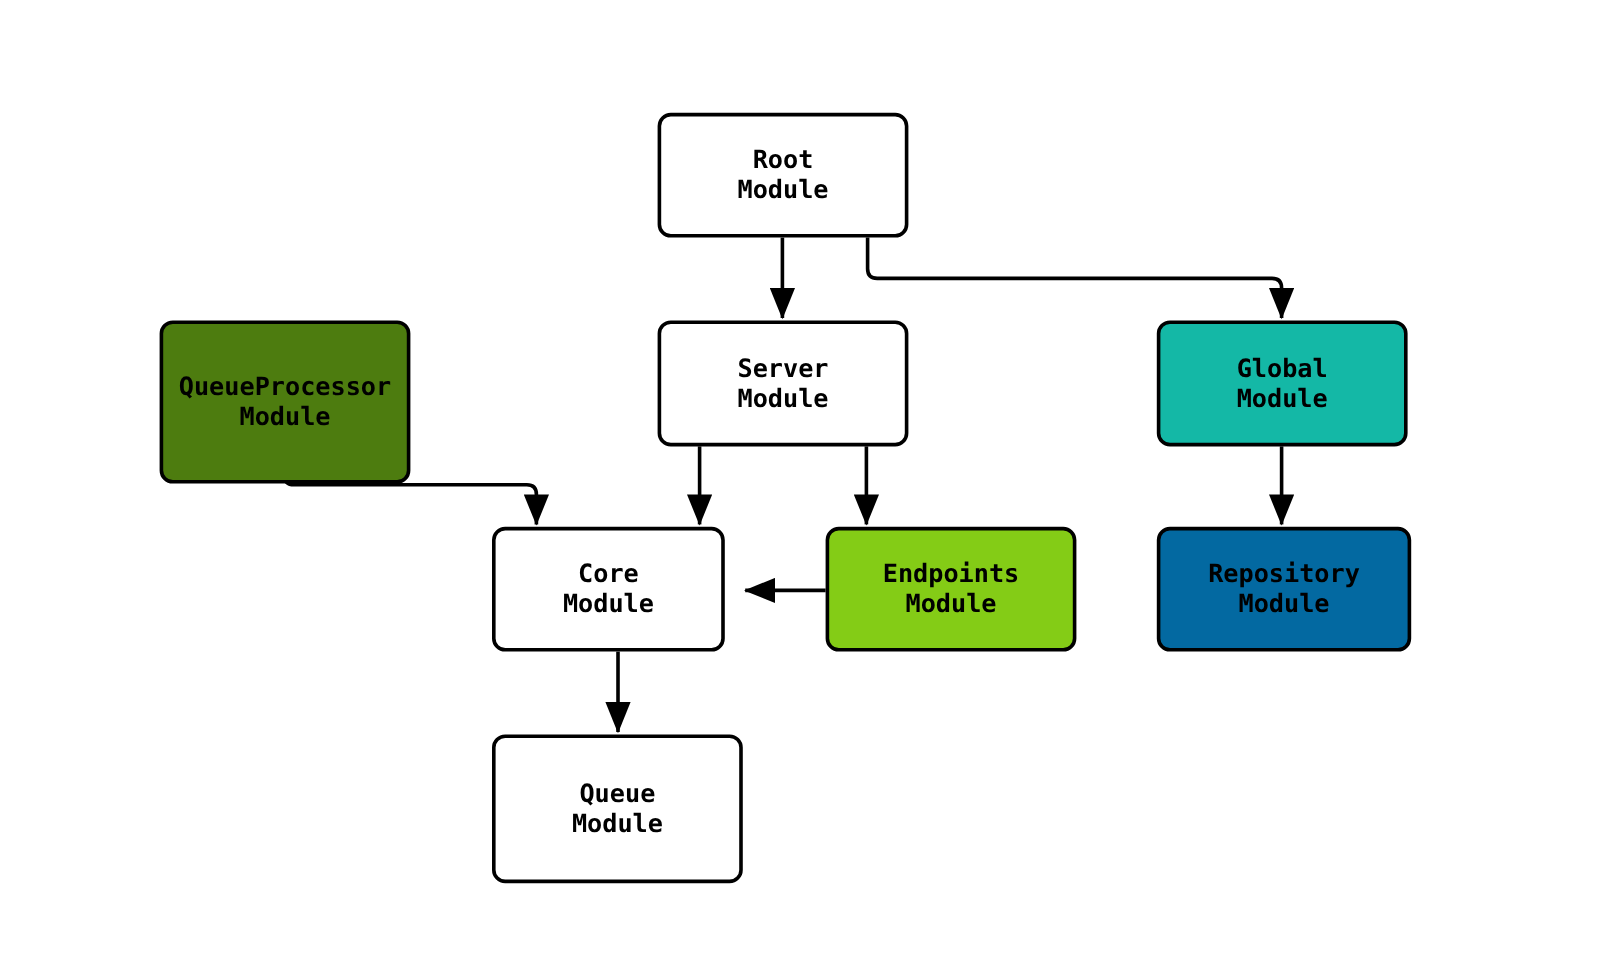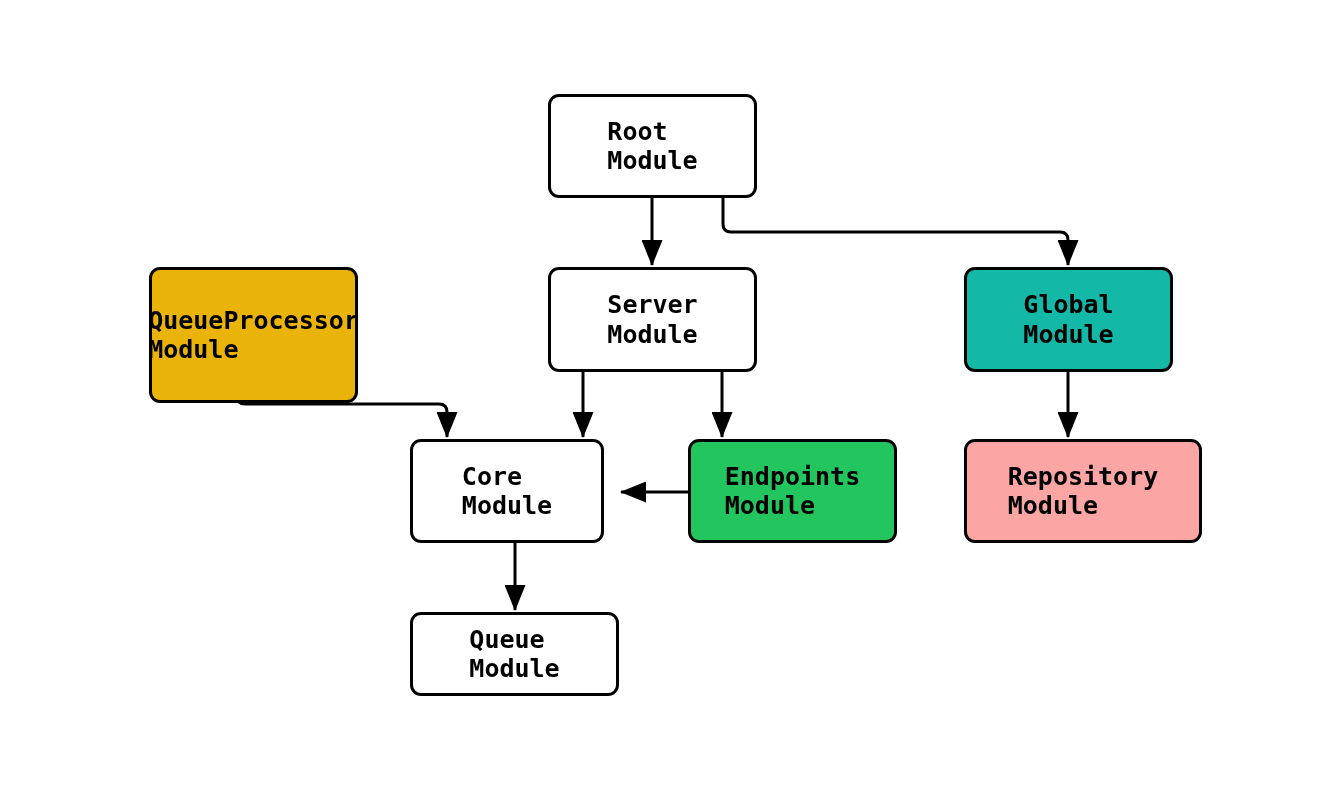--- a/index.html
+++ b/index.html
@@ -25,22 +25,22 @@
   }
   .node {
     position: absolute;
     box-sizing: border-box;
     background: #ffffff;
     border: 3px solid #000000;
     border-radius: 11px;
     display: flex;
     align-items: center;
     justify-content: center;
-    text-align: left;
-    font-size: 25px;
+    text-align: center;
+    font-size: 21px;
     font-weight: bold;
     line-height: 1.18;
     color: #000000;
     white-space: pre-line;
   }
 </style>
 </head>
 <body>
 
 <div id="canvas">
@@ -58,28 +58,28 @@
         <path d="M583,372 L583,437" fill="none" stroke="#000000" stroke-width="3" marker-end="url(#arrowhead)"></path>
         <path d="M722,372 L722,437" fill="none" stroke="#000000" stroke-width="3" marker-end="url(#arrowhead)"></path>
         <path d="M688,492 L621,492" fill="none" stroke="#000000" stroke-width="3" marker-end="url(#arrowhead)"></path>
         <path d="M1068,372 L1068,437" fill="none" stroke="#000000" stroke-width="3" marker-end="url(#arrowhead)"></path>
         <path d="M515,543 L515,610" fill="none" stroke="#000000" stroke-width="3" marker-end="url(#arrowhead)"></path>
       </g>
   </svg>
 
   <div class="node" style="left: 548px; top: 94px; width: 209px; height: 104px; border-color: rgb(0, 0, 0); background: rgb(255, 255, 255);">Root
 Module</div>
-  <div class="node" style="left: 149px; top: 267px; width: 209px; height: 136px; border-color: rgb(0, 0, 0); background: #eab308;">QueueProcessor
+  <div class="node" style="left: 133px; top: 267px; width: 209px; height: 136px; border-color: rgb(0, 0, 0); background: #4d7c0f;">QueueProcessor
 Module</div>
   <div class="node" style="left: 548px; top: 267px; width: 209px; height: 105px; border-color: rgb(0, 0, 0); background: rgb(255, 255, 255);">Server
 Module</div>
   <div class="node" style="left: 964px; top: 267px; width: 209px; height: 105px; border-color: rgb(0, 0, 0); background: #14b8a6;">Global
 Module</div>
   <div class="node" style="left: 410px; top: 439px; width: 194px; height: 104px; border-color: rgb(0, 0, 0); background: rgb(255, 255, 255);">Core
 Module</div>
-  <div class="node" style="left: 688px; top: 439px; width: 209px; height: 104px; border-color: rgb(0, 0, 0); background: #22c55e;">Endpoints
+  <div class="node" style="left: 688px; top: 439px; width: 209px; height: 104px; border-color: rgb(0, 0, 0); background: #84cc16;">Endpoints
 Module</div>
-  <div class="node" style="left: 964px; top: 439px; width: 238px; height: 104px; border-color: rgb(0, 0, 0); background: #fca5a5;">Repository
+  <div class="node" style="left: 964px; top: 439px; width: 212px; height: 104px; border-color: rgb(0, 0, 0); background: #0369a1;">Repository
 Module</div>
-  <div class="node" style="left: 410px; top: 612px; width: 209px; height: 84px; border-color: rgb(0, 0, 0); background: rgb(255, 255, 255);">Queue
+  <div class="node" style="left: 410px; top: 612px; width: 209px; height: 124px; border-color: rgb(0, 0, 0); background: rgb(255, 255, 255);">Queue
 Module</div>
 
 </div>
 
 </body></html>

